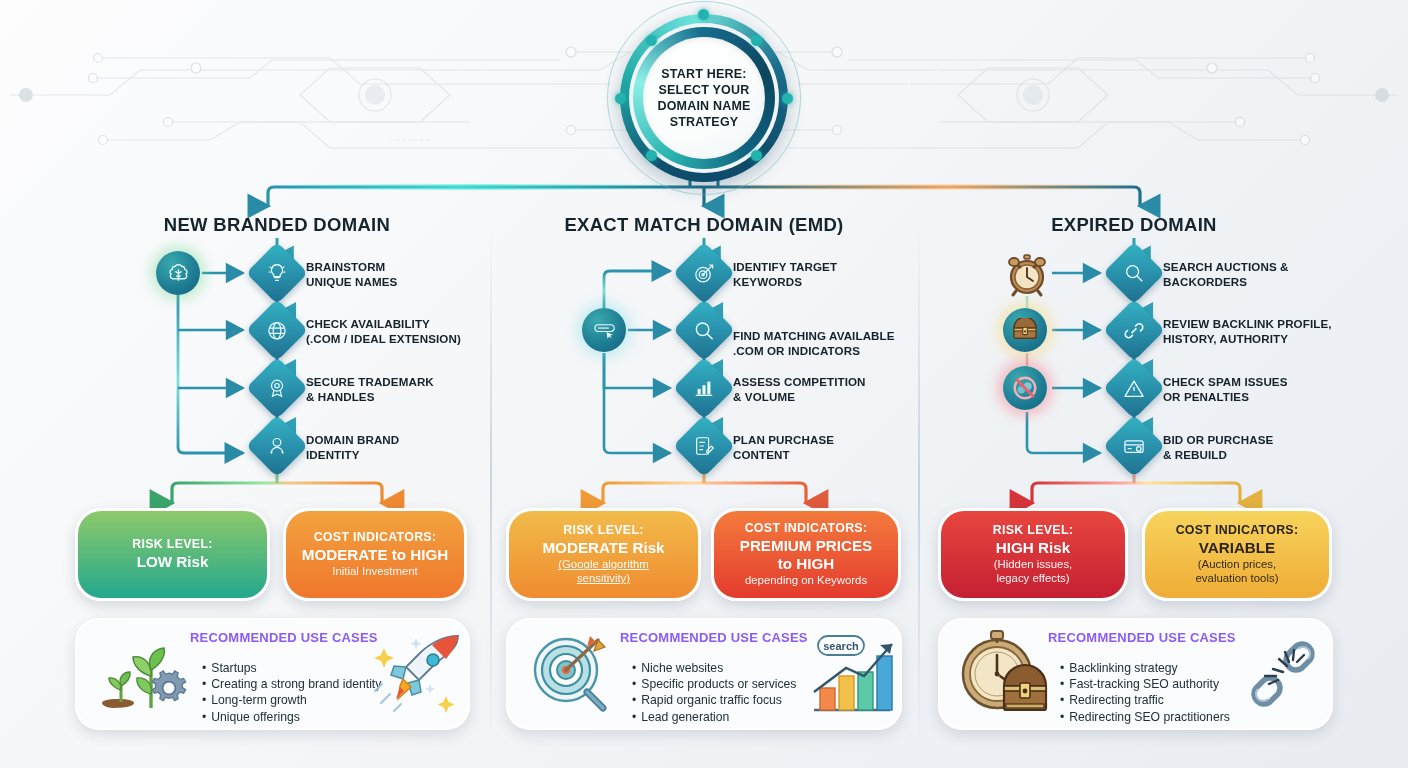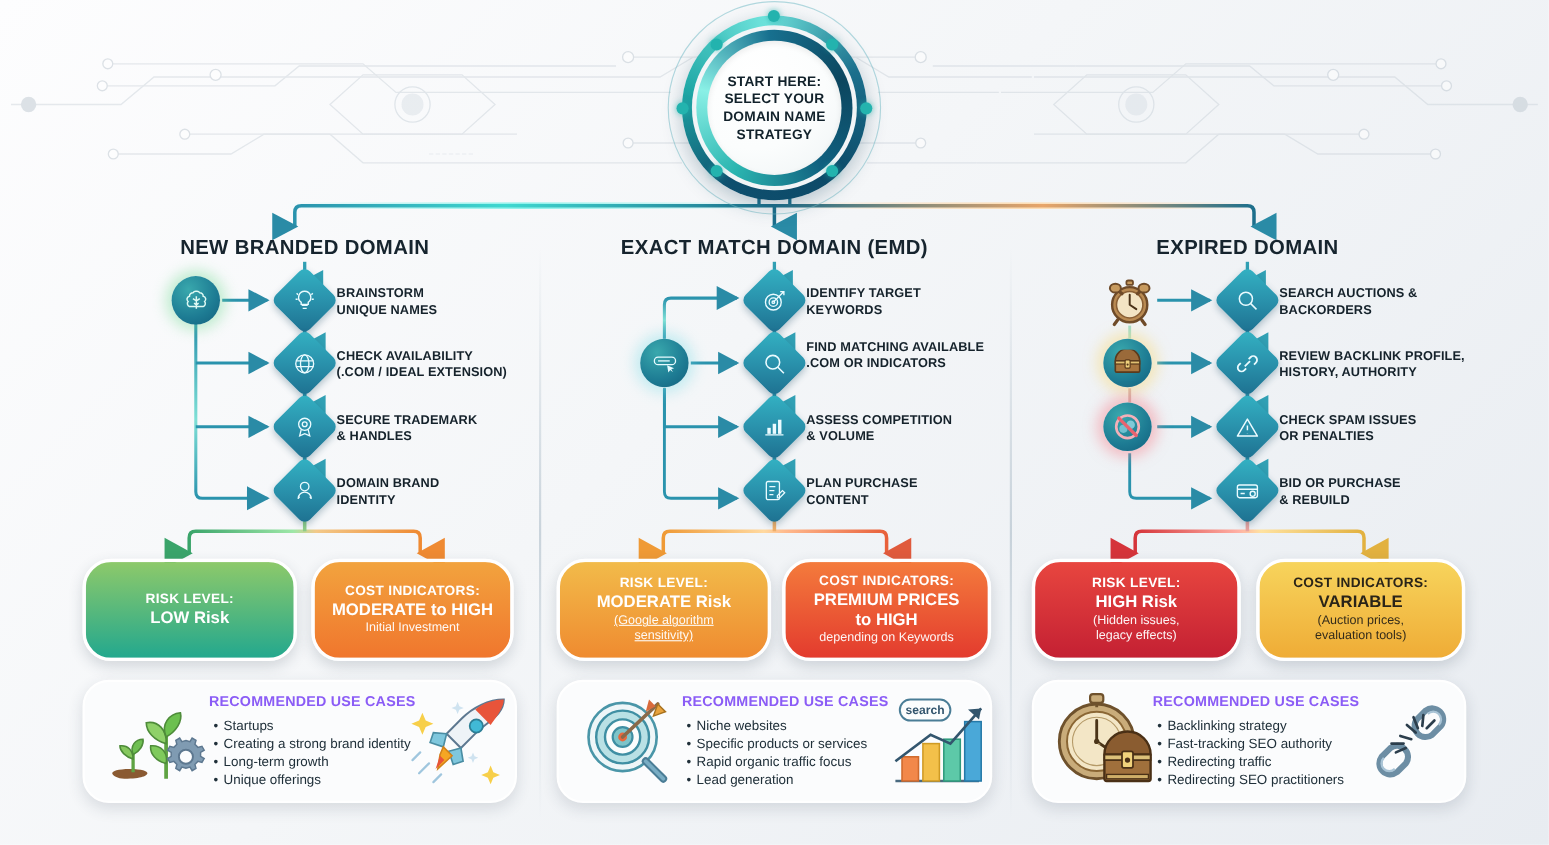--- a/index.html
+++ b/index.html
@@ -59,21 +59,21 @@
   .pill .l1{font-size:12.4px;font-weight:bold;letter-spacing:.3px;line-height:1.22;}
   .pill .l2{font-size:15.2px;font-weight:bold;line-height:1.2;margin-top:1px;}
   .pill .l3{font-size:11.4px;line-height:1.2;margin-top:1px;}
 
   
   .card{position:absolute;border-radius:24px;background:#fbfcfd;
     border:2px solid #ffffff;
     box-shadow:0 5px 14px rgba(40,60,80,.14);
     box-sizing:border-box;overflow:hidden;}
   .card-title{position:absolute;font-size:13px;font-weight:bold;color:#8b5cf6;letter-spacing:.2px;}
-  .card-list{position:absolute;margin:4px;padding:0;list-style:none;}
+  .card-list{position:absolute;margin:12px;padding:0;list-style:none;}
   .card-list li{font-size:12.2px;color:#20303a;line-height:1.33;white-space:nowrap;}
   .card-list li::before{content:"\2022";margin-right:5px;color:#20303a;}
   .card-art{position:absolute;}
 </style>
 </head>
 <body>
 
 <div id="stage">
 
   <svg class="bg-circuit" viewBox="0 0 1408 200">
@@ -358,21 +358,21 @@
   <div class="step-text" style="left:733px;top:259px">
     <span>IDENTIFY TARGET</span><br><span>KEYWORDS</span>
   </div>
 
   <div class="diamond" style="left:682px;top:308px">
     <svg width="23" height="23" viewBox="0 0 24 24" fill="none" stroke="#eafbff" stroke-width="1.5">
       <circle cx="10.5" cy="10.5" r="6.5"></circle>
         <path d="M15.3 15.3L21 21"></path>
     </svg>
   </div>
-  <div class="step-text" style="left:733px;top:308px">
+  <div class="step-text" style="left:733px;top:328px">
     <span>FIND MATCHING AVAILABLE</span><br><span>.COM OR INDICATORS</span>
   </div>
 
   <div class="diamond" style="left:682px;top:366px">
     <svg width="22" height="22" viewBox="0 0 24 24" fill="none" stroke="#eafbff" stroke-width="1.4">
       <path d="M3 20h18"></path>
         <rect x="5" y="13" width="3.4" height="6" fill="#eafbff" stroke="none"></rect>
       <rect x="10.3" y="9" width="3.4" height="10" fill="#eafbff" stroke="none"></rect>
       <rect x="15.6" y="5" width="3.4" height="14" fill="#eafbff" stroke="none"></rect>
     </svg>

